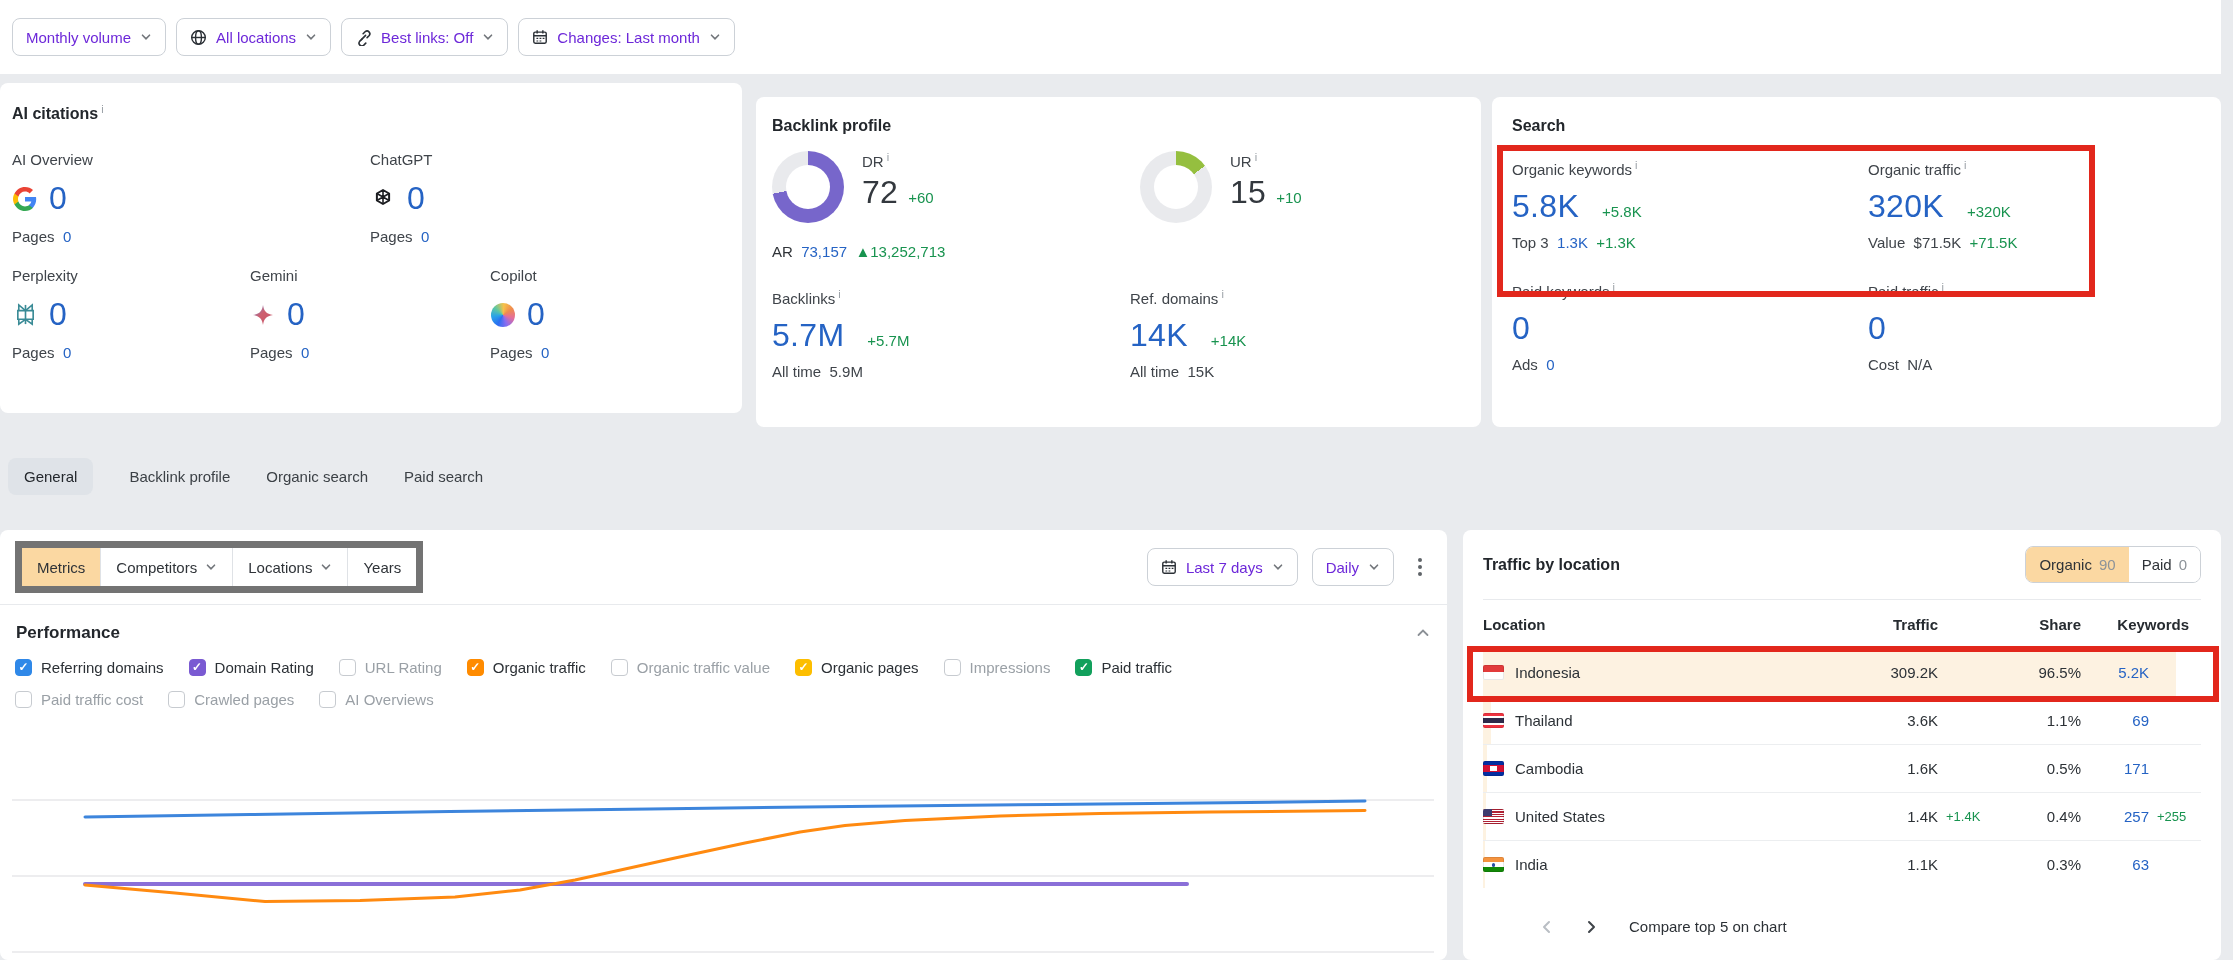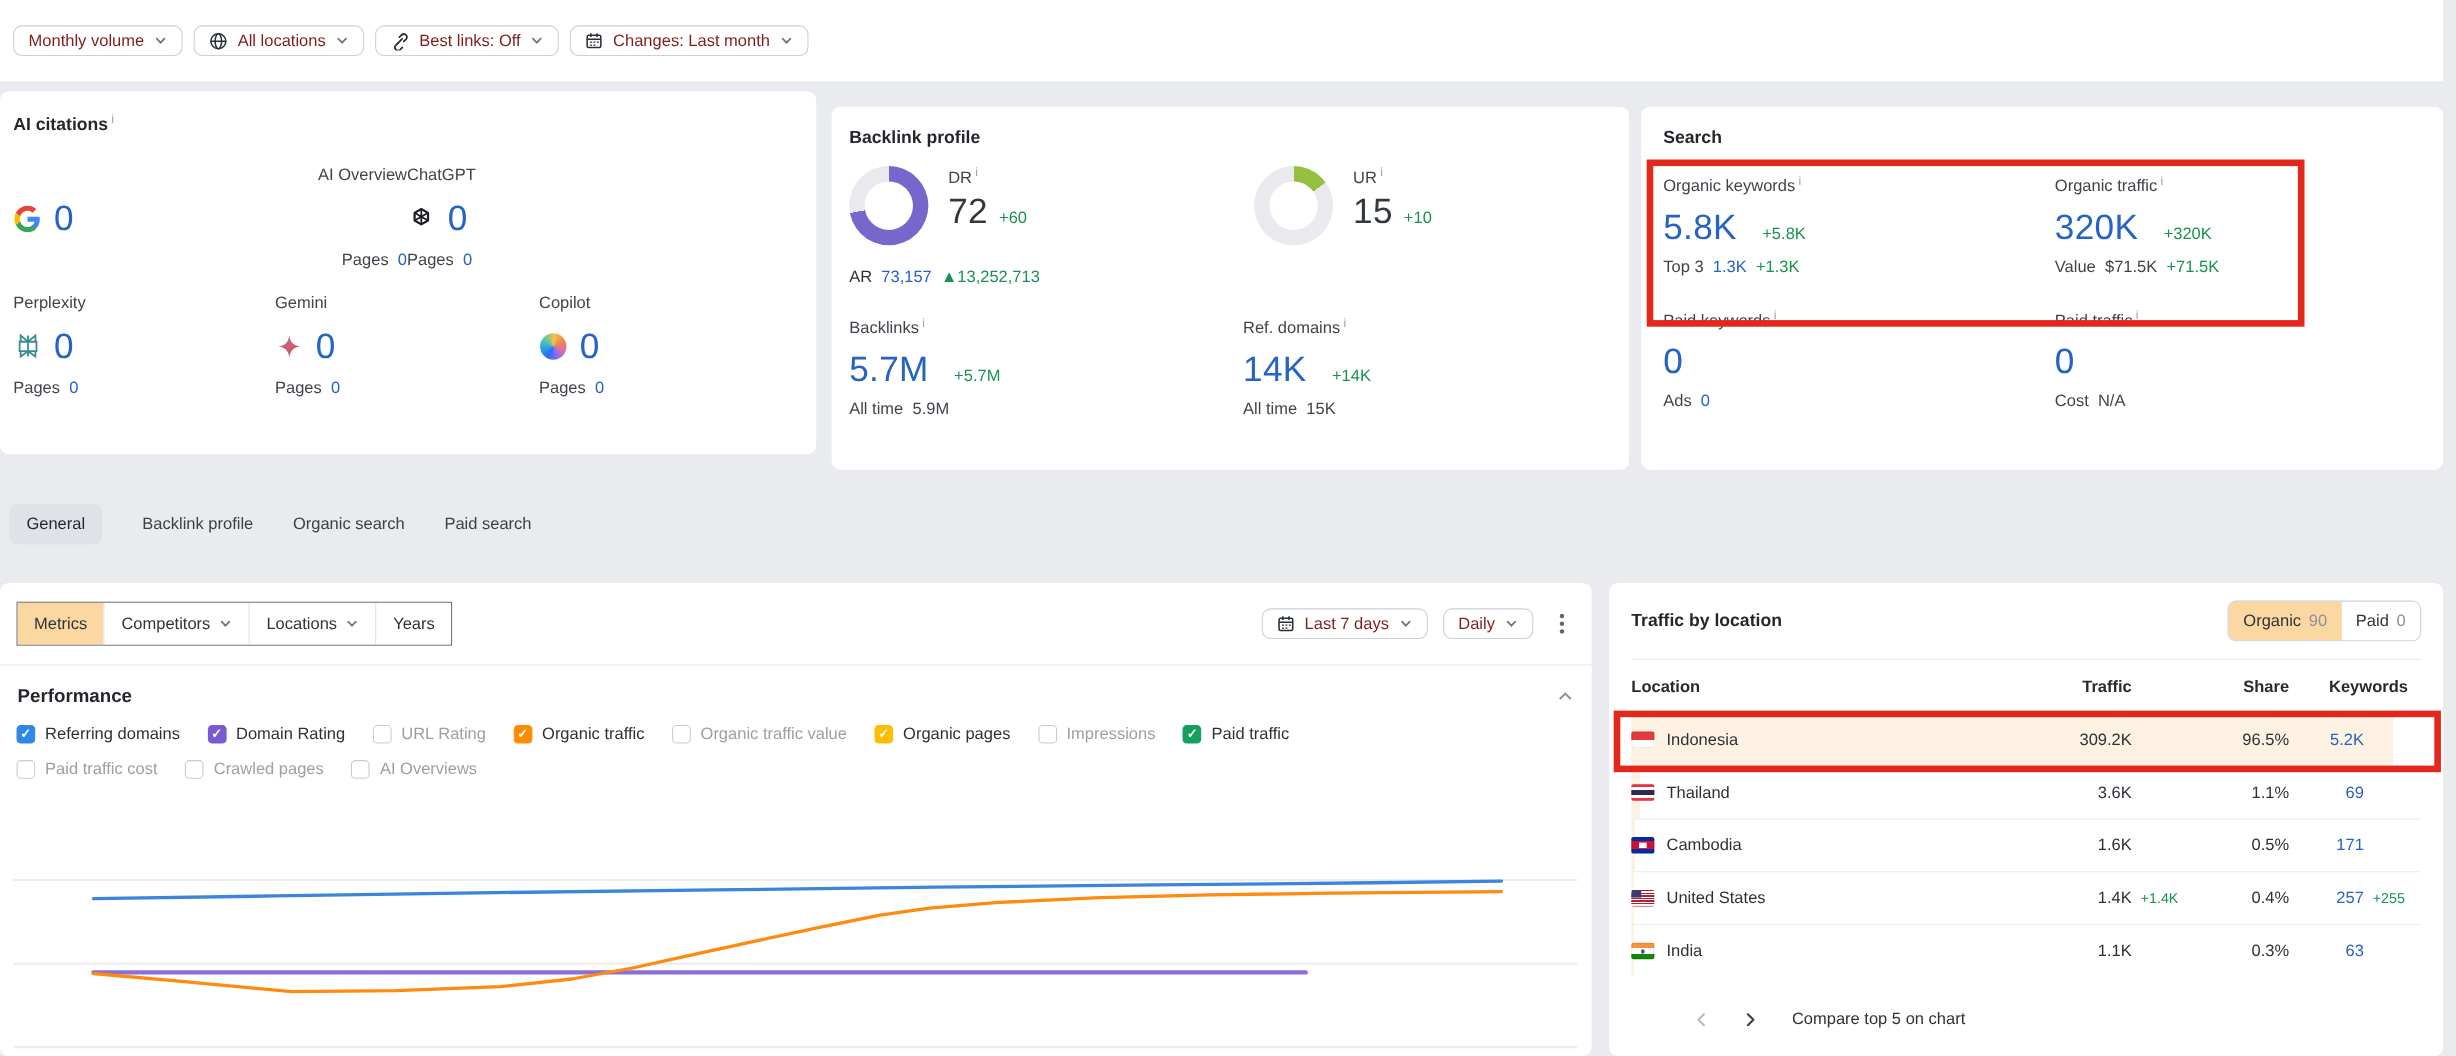--- a/index.html
+++ b/index.html
@@ -4,42 +4,42 @@
 <style>
   * { box-sizing: border-box; margin: 0; padding: 0; }
   html,body { background:#e9ebee; }
   .page {
     position: relative; width: 2233px; height: 960px; overflow: hidden;
     background:#e9ebee; font-family:"Liberation Sans", sans-serif; color:#2f3338;
   }
   
   .topbar { position:absolute; left:0; top:0; width:2221px; height:74px; background:#fff;
     display:flex; align-items:center; gap:10px; padding-left:12px; }
-  .btn { display:inline-flex; align-items:center; gap:9px; height:28px; padding:0 13px;
-    background:#fff; border:1px solid #ccd1d7; border-radius:8px; font-size:15px; color:#7f1d1d; cursor:pointer; }
+  .btn { display:inline-flex; align-items:center; gap:9px; height:38px; padding:0 13px;
+    background:#fff; border:1px solid #ccd1d7; border-radius:8px; font-size:15px; color:#6d28d9; cursor:pointer; }
   .chev { opacity:.75; }
   
   .card { position:absolute; background:#fff; border-radius:8px; }
   .card-title { font-size:16px; font-weight:700; color:#23272c; }
   sup.info { color:#9aa0a6; font-size:11px; font-weight:400; margin-left:3px; }
   .big-num { font-size:32px; color:#2563c4; letter-spacing:.3px; }
   .big-num.dark { color:#33383e; }
   .delta { font-size:15px; color:#18934f; }
   .lnk { color:#2563c4; }
   .dim { color:#9aa0a6; }
   .lab { font-size:15px; color:#3f444a; }
   
   #card-ai { left:0; top:83px; width:742px; height:330px; padding:20px 12px; }
   .cit-row { display:flex; }
   .cit-row1 { margin-top:28px; }
   .cit-row2 { margin-top:22px; }
   .cit { display:flex; flex-direction:column; }
   .cit .vrow { display:flex; align-items:center; gap:11px; margin:12px 0 11px; }
   .cit .pages { font-size:15px; color:#3f444a; }
-  .cw1 { width:358px;text-align:right; } .cw2 { width:238px; } .cw3 { width:240px; }
+  .cw1 { width:358px; } .cw2 { width:238px; } .cw3 { width:240px; }
   .ai-ic { width:26px; height:26px; display:inline-flex; align-items:center; justify-content:center; flex:none; }
   .copilot-ic { width:24px; height:24px; border-radius:50%;
     background:conic-gradient(from 210deg,#2a6ff1,#29a3e8,#5fc9a0,#f7c14a,#ef8b4e,#e46e9a,#8a6cf0,#2a6ff1); }
   
   #card-backlink { left:756px; top:97px; width:725px; height:330px; padding:20px 16px; }
   .bl-row1 { display:flex; margin-top:16px; }
   .bl-col1 { width:368px; } 
   .donut-wrap { display:flex; align-items:flex-start; gap:18px; }
   .donut { width:72px; height:72px; border-radius:50%; position:relative; flex:none; }
   .donut::after { content:""; position:absolute; inset:14px; background:#fff; border-radius:50%; }
@@ -56,21 +56,21 @@
   .se-row2 { display:flex; margin-top:30px; }
   
   .tabs { position:absolute; left:8px; top:458px; display:flex; align-items:center; gap:36px;
     font-size:15px; color:#3c4146; }
   .tab { padding:10px 0; cursor:pointer; }
   .tab.active { background:#dfe3e8; border-radius:8px; padding:10px 16px; color:#24282d; }
   
   #card-perf { left:0; top:530px; width:1447px; height:430px; }
   .perf-toolbar { height:75px; display:flex; align-items:center; justify-content:space-between;
     padding:0 15px; border-bottom:1px solid #e8eaed; }
-  .seg { display:flex; border:1px solid #737373; border-radius:0; overflow:hidden; }
+  .seg { display:flex; border:7px solid #737373; border-radius:0; overflow:hidden; }
   .seg-item { display:flex; align-items:center; gap:8px; padding:0 15px; height:38px; font-size:15px;
     border-left:1px solid #dfe2e6; background:#fff; cursor:pointer; }
   .seg-item:first-child { border-left:none; }
   .seg-item.active { background:#fbd8a2; }
   .right-controls { display:flex; align-items:center; gap:14px; }
   .kebab { display:flex; flex-direction:column; gap:3px; padding:6px 10px; cursor:pointer; }
   .kebab i { width:4px; height:4px; border-radius:50%; background:#5f6468; }
   .perf-head { display:flex; justify-content:space-between; align-items:center; padding:18px 16px 0; }
   .perf-title { font-size:17px; font-weight:700; color:#23272c; }
   .cb-rows { padding:16px 15px 0; }

